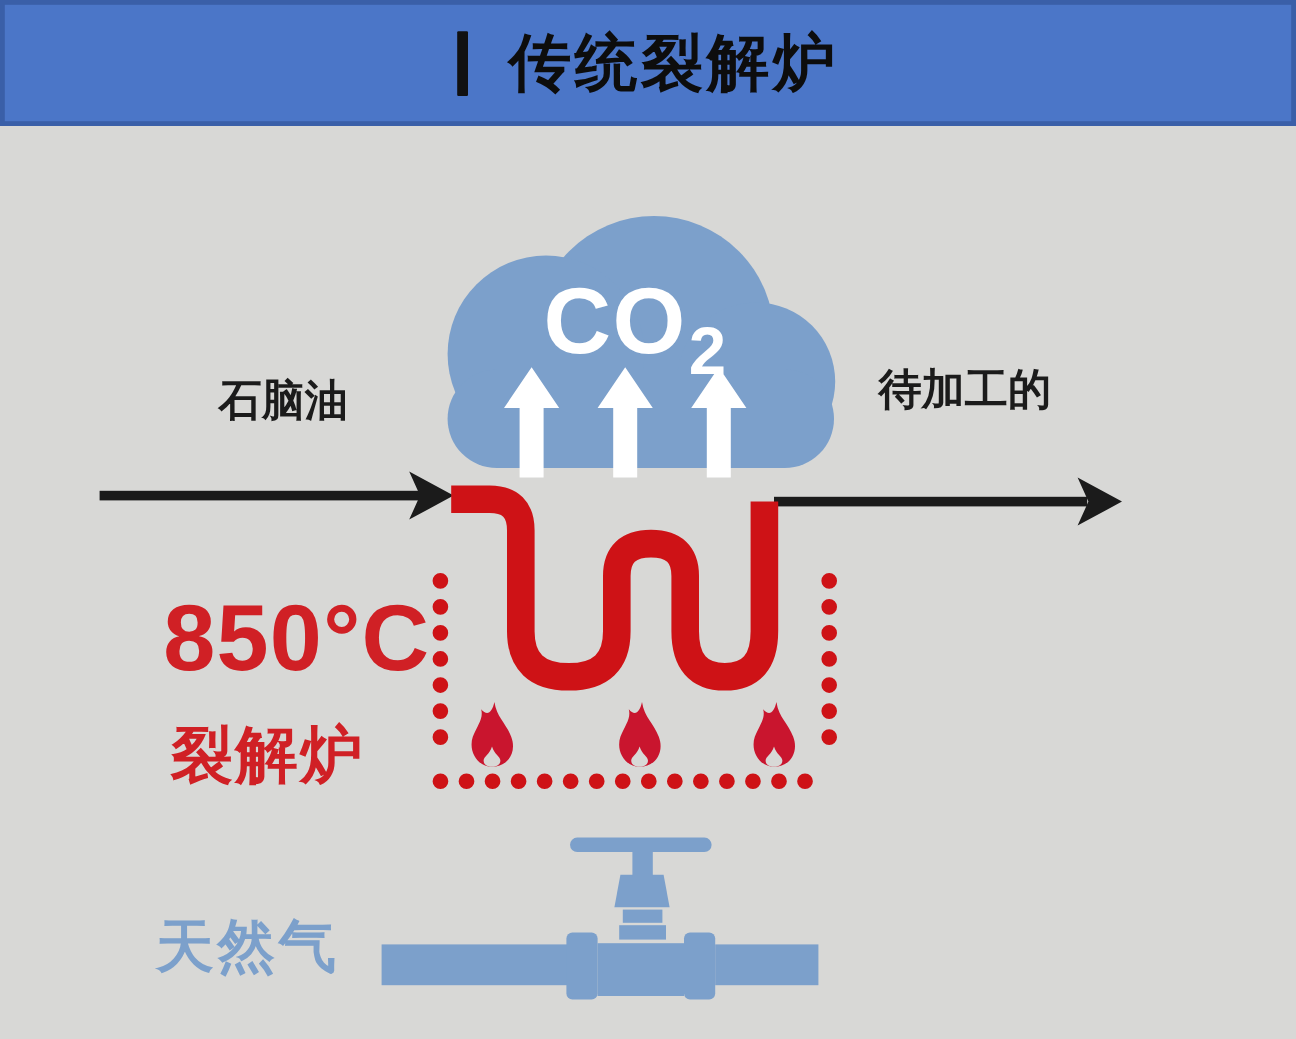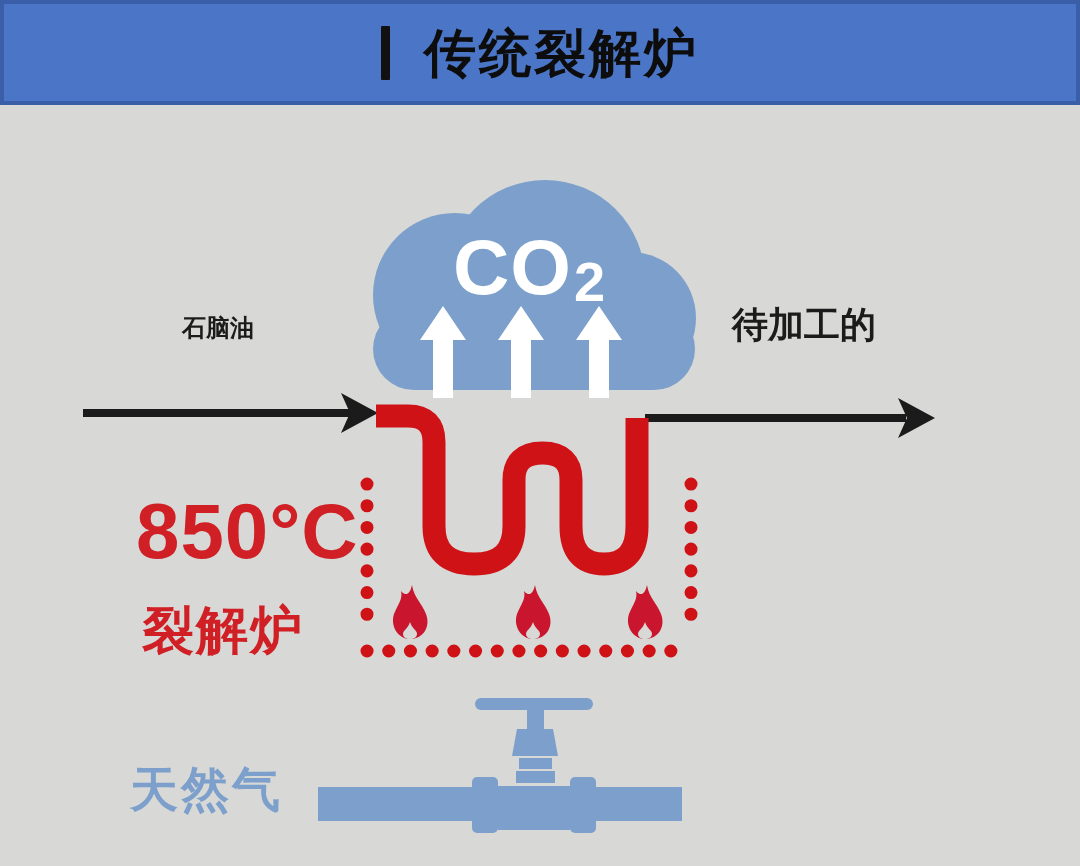--- a/index.html
+++ b/index.html
@@ -19,28 +19,28 @@
     display:flex;align-items:center;justify-content:center;
   }
   .title-bar{
     width:9px;height:54px;background:#111;margin-right:34px;border-radius:1px;
   }
   .title-text{
     font-size:52px;font-weight:bold;color:#0d0d0d;letter-spacing:3px;line-height:1;
   }
 
   .label{position:absolute;line-height:1;white-space:nowrap;}
-  .label-input{left:182px;top:316px;font-size:24px;font-weight:bold;color:var(--ink);}
+  .label-input{left:182px;top:316px;font-size:36px;font-weight:bold;color:var(--ink);}
   .label-output{left:704px;top:306px;width:200px;font-size:36px;font-weight:bold;
     color:var(--ink);text-align:center;line-height:38px;white-space:nowrap;}
   .label-temp{left:120px;top:492px;font-size:78px;font-weight:800;color:var(--text-red);letter-spacing:1px;margin-left:16px;}
   .label-furnace{left:142px;top:604px;font-size:52px;font-weight:bold;color:var(--text-red);letter-spacing:2px;}
   .label-fuel{left:130px;top:766px;font-size:48px;font-weight:bold;color:var(--steel-blue);letter-spacing:3px;}
 
-  .co2{position:absolute;left:453px;top:228px;display:flex;align-items:flex-start;color:var(--white);}
+  .co2{position:absolute;left:453px;top:228px;display:flex;align-items:center;color:var(--white);}
   .co2-main{font-size:78px;font-weight:800;line-height:1;letter-spacing:1px;}
   .co2-sub{font-size:56px;font-weight:800;line-height:1;position:relative;top:26px;left:2px;}
 
   svg.diagram{position:absolute;left:0;top:0;}
 </style>
 </head>
 <body>
 
 <div class="stage">
 

